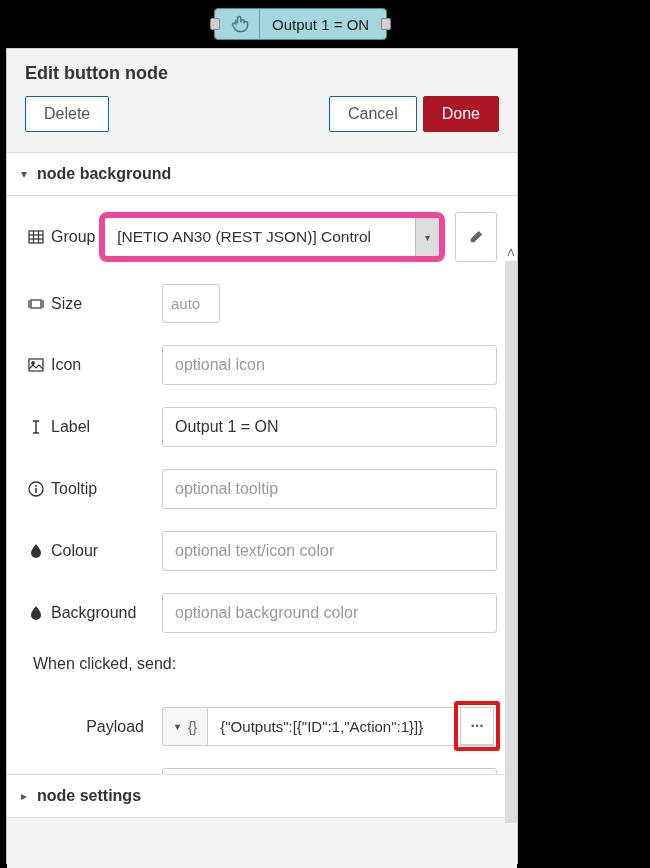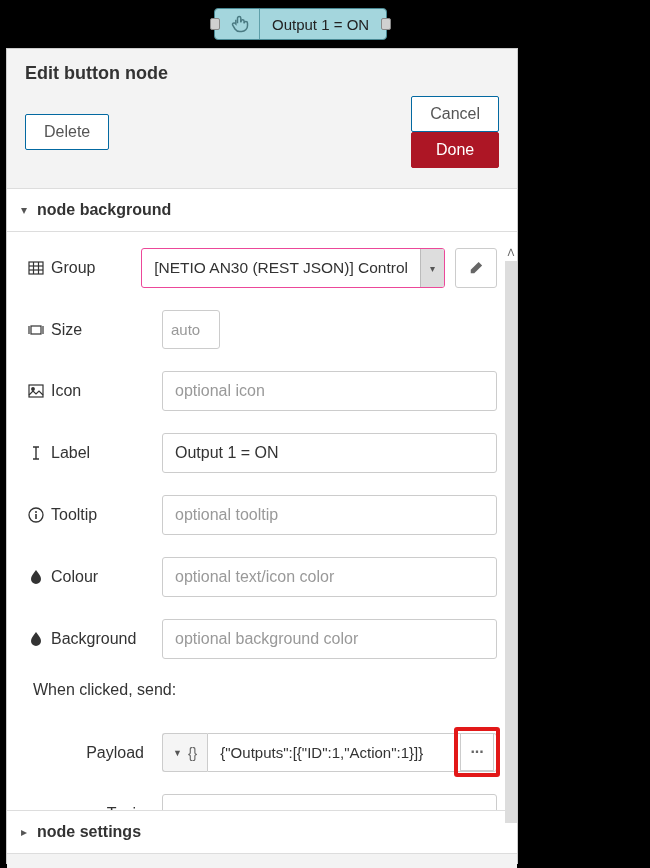--- a/index.html
+++ b/index.html
@@ -72,21 +72,21 @@
     }
     .btn {
       padding: 8px 18px;
       font-size: 16px;
       border: 1px solid #0369a1;
       background: #fff;
       color: #555;
       cursor: pointer;
       border-radius: 2px;
     }
-    .btn-group-right { display: flex; gap: 0; flex-direction: column; }
+    .btn-group-right { display: flex; gap: 6px; }
     .btn-done {
       background: #ad1625;
       border-color: #ad1625;
       color: #fff;
       font-weight: 500;
     }
     .section-header {
       display: flex;
       align-items: center;
       padding: 12px 14px;
@@ -171,23 +171,24 @@
       text-align: left;
     }
     .group-row {
       display: flex;
       gap: 10px;
       align-items: stretch;
     }
     .select-wrap {
       flex: 1;
       display: flex;
-      border: 1px solid #ec4899;
-      border-radius: 3px;
+      border: 6px solid #ec4899;
+      border-radius: 8px;
       overflow: hidden;
+      gap: 32px;
     }
     .select-value {
       flex: 1;
       padding: 10px 12px;
       font-size: 15.5px;
       color: #333;
       white-space: nowrap;
       overflow: hidden;
     }
     .select-caret {

